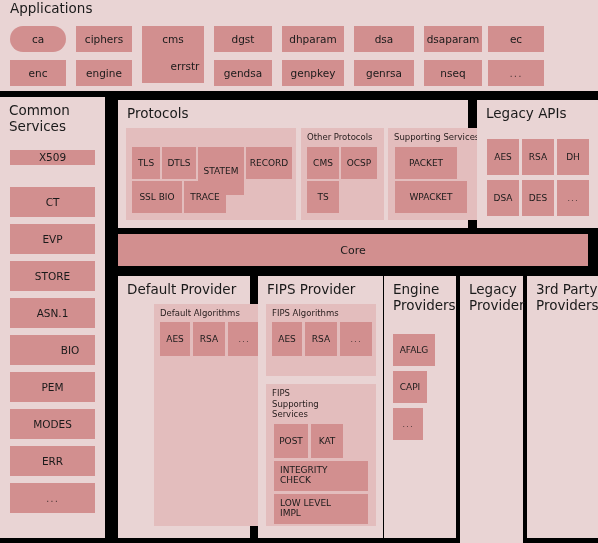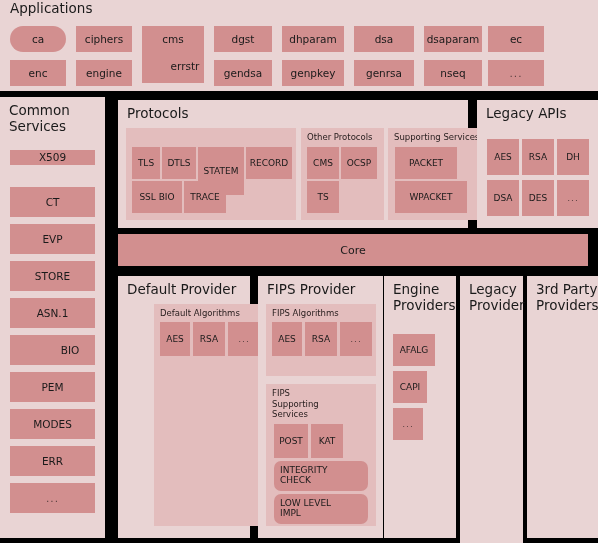--- a/index.html
+++ b/index.html
@@ -60,21 +60,20 @@
     color: #1a1a1a;
     text-align: center;
     line-height: 1.15;
   }
   .blk.tl {
     align-items: flex-start;
     justify-content: flex-start;
     padding: 4px 12px 0 6px;
     text-align: left;
     white-space: pre-line;
-    border-radius: 7px;
   }
   .blk.small { font-size: 9px; }
   .blk.dots { color: #5a4040; letter-spacing: 1px; }
 
   
   #applications { left: 0; top: 0; width: 598px; height: 91px; }
   #applications .panel-title { font-size: 13.5px; padding-top: 0; padding-left: 10px; }
 
   
   #core-bar {

